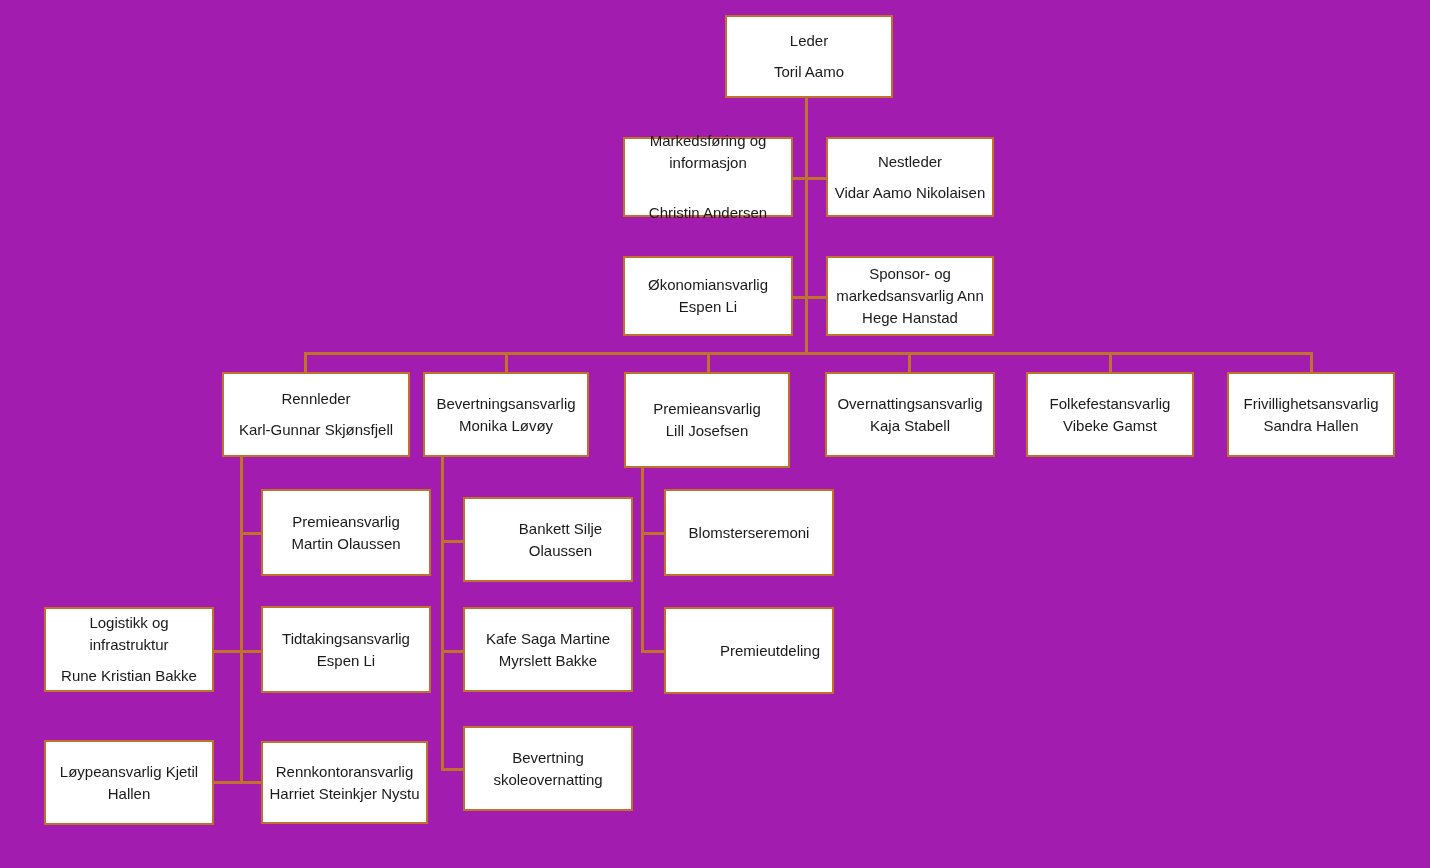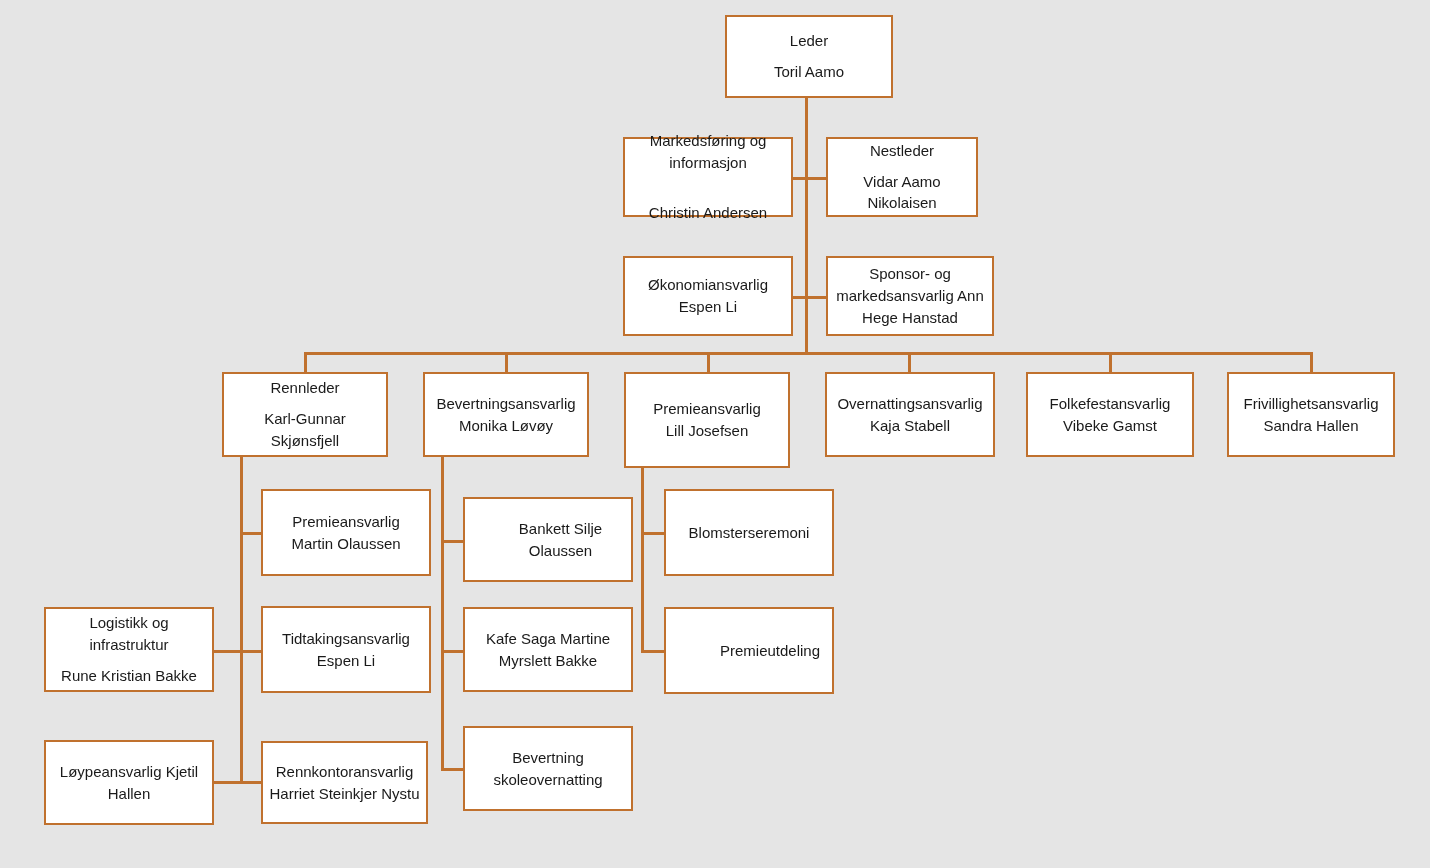--- a/index.html
+++ b/index.html
@@ -4,21 +4,21 @@
 <style>
   html, body {
     margin: 0;
     padding: 0;
     background: #ffffff;
   }
   #chart-root {
     position: relative;
     width: 1430px;
     height: 868px;
-    background: #e5e5e5;
+    background: #a21caf;
     font-family: "Liberation Sans", sans-serif;
     overflow: hidden;
   }
   .node {
     position: absolute;
     box-sizing: border-box;
     border: 2px solid #C0712E;
     background: #ffffff;
     display: flex;
     flex-direction: column;
@@ -88,36 +88,36 @@
   <div class="node spaced" style="left:725px; top:15px; width:168px; height:83px;">
     <span class="line1">Leder</span>
     <span class="line2">Toril Aamo</span>
   </div>
 
   <div class="node spaced" style="left:623px; top:137px; width:170px; height:80px;gap:20px;">
     <span class="line1">Markedsføring og informasjon</span>
     <span class="line2">Christin Andersen</span>
   </div>
 
-  <div class="node spaced" style="left:826px; top:137px; width:152px; height:80px;">
+  <div class="node spaced" style="left:826px; top:137px; width:168px; height:80px;">
     <span class="line1">Nestleder</span>
     <span class="line2">Vidar Aamo Nikolaisen</span>
   </div>
 
   <div class="node" style="left:623px; top:256px; width:170px; height:80px;">
     <span class="line1">Økonomiansvarlig</span>
     <span class="line2">Espen Li</span>
   </div>
 
   <div class="node" style="left:826px; top:256px; width:168px; height:80px;">
     <span class="line1">Sponsor- og markedsansvarlig Ann Hege Hanstad</span>
 
   </div>
 
-  <div class="node spaced" style="left:222px; top:372px; width:166px; height:85px;">
+  <div class="node spaced" style="left:222px; top:372px; width:188px; height:85px;">
     <span class="line1">Rennleder</span>
     <span class="line2">Karl-Gunnar Skjønsfjell</span>
   </div>
 
   <div class="node" style="left:423px; top:372px; width:166px; height:85px;">
     <span class="line1">Bevertningsansvarlig</span>
     <span class="line2">Monika Løvøy</span>
   </div>
 
   <div class="node" style="left:624px; top:372px; width:166px; height:96px;">

